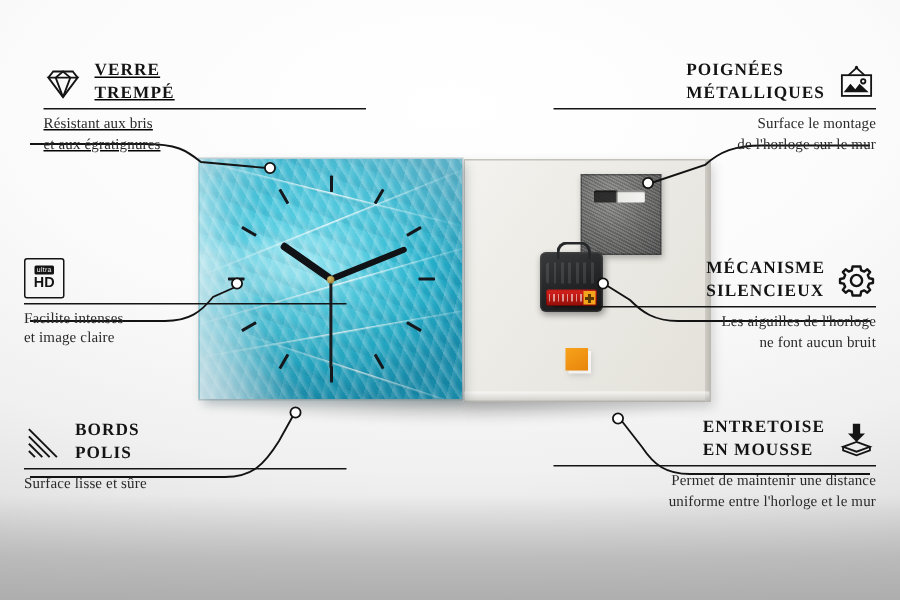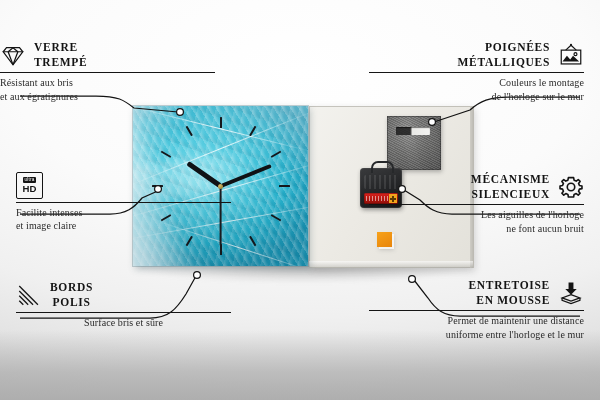--- a/index.html
+++ b/index.html
@@ -213,21 +213,21 @@
   .feat.right .row { justify-content: flex-end; }
   .feat .title {
     font-size: 11.5px;
     letter-spacing: .7px;
     line-height: 1.28;
     font-weight: bold;
     color: #141414;
     text-transform: uppercase;
     white-space: pre-line;
   }
-  .feat.right .title { text-align: right; }
+  .feat.right .title { }
   .rule {
     height: 1px;
     background: #151515;
     margin: 3px 0 3px;
     width: 100%;
   }
   .feat .desc {
     font-size: 10px;
     line-height: 1.34;
     color: #2a2a2a;
@@ -249,23 +249,23 @@
     border: 1.4px solid #141414;
     border-radius: 2px;
     display:flex; flex-direction:column; align-items:center; justify-content:center;
     font-family:"Liberation Sans", sans-serif;
     color:#141414; line-height:1;
   }
   .hd-badge .u{ font-size:4.6px; letter-spacing:.2px; background:#141414; color:#fff; padding:.5px 1.6px; border-radius:1px;}
   .hd-badge .h{ font-size:9.6px; font-weight:bold; margin-top:1px;}
 
   
-  #feat-verre      { left: 0;  top: 40px;  }
+  #feat-verre      { left: 29px;  top: 40px; text-decoration: underline;  }
   #feat-impression { left: 16px;  top: 172px; }
-  #feat-bords      { left: 16px;  top: 280px; text-align: center; }
+  #feat-bords      { left: 16px;  top: 280px; }
   #feat-poignees   { left: 369px; top: 40px;  }
   #feat-mecanisme  { left: 369px; top: 172px; }
   #feat-entretoise { left: 369px; top: 278px; }
 </style>
 </head>
 <body>
 
 <div id="stage">
 
   <svg class="wires" viewBox="0 0 600 400">
@@ -384,39 +384,39 @@
           <path d="M4 5 L27 28"></path>
             <path d="M4 11 L21 28"></path>
             <path d="M4 17 L15 28"></path>
             <path d="M4 23 L9 28"></path>
         </svg>
       </span>
       <span class="title">BORDS
 POLIS</span>
     </div>
     <div class="rule"></div>
-    <div class="desc">Surface bris et sûre</div>
+    <div class="desc">Surface lisse et sûre</div>
   </div>
 
   <div class="feat right" id="feat-poignees">
     <div class="row">
       <span class="title">POIGNÉES
 MÉTALLIQUES</span>
       <span class="ic">
         <svg viewBox="0 0 32 32" fill="none" stroke="currentColor" stroke-width="1.5">
           <rect x="4" y="10" width="24" height="17"></rect>
           <path d="M16 4 L9.5 10 M16 4 L22.5 10"></path>
           <circle cx="16" cy="3.6" r="1.3" fill="currentColor" stroke="none"></circle>
           <path d="M5.5 24 l5.5-7 4 4.5 3.5-4.5 7.5 7z" fill="currentColor" stroke="none"></path>
           <circle cx="21.5" cy="15" r="1.8"></circle>
         </svg>
       </span>
     </div>
     <div class="rule"></div>
-    <div class="desc">Couleurs le montage
+    <div class="desc">Surface le montage
 de l'horloge sur le mur</div>
   </div>
 
   <div class="feat right" id="feat-mecanisme">
     <div class="row">
       <span class="title">MÉCANISME
 SILENCIEUX</span>
       <span class="ic">
         <svg viewBox="0 0 32 32" fill="none" stroke="currentColor" stroke-width="2">
           <path d="M16 4.5 l3.2 0 .6 3.1 2.6 1.1 2.5-1.9 2.3 2.3-1.9 2.5 1.1 2.6 3.1.6 0 3.2-3.1.6-1.1 2.6 1.9 2.5-2.3 2.3-2.5-1.9-2.6 1.1-.6 3.1-3.2 0-3.2 0-.6-3.1-2.6-1.1-2.5 1.9-2.3-2.3 1.9-2.5-1.1-2.6-3.1-.6 0-3.2 3.1-.6 1.1-2.6-1.9-2.5 2.3-2.3 2.5 1.9 2.6-1.1.6-3.1 3.2 0z" stroke-linejoin="round"></path>

